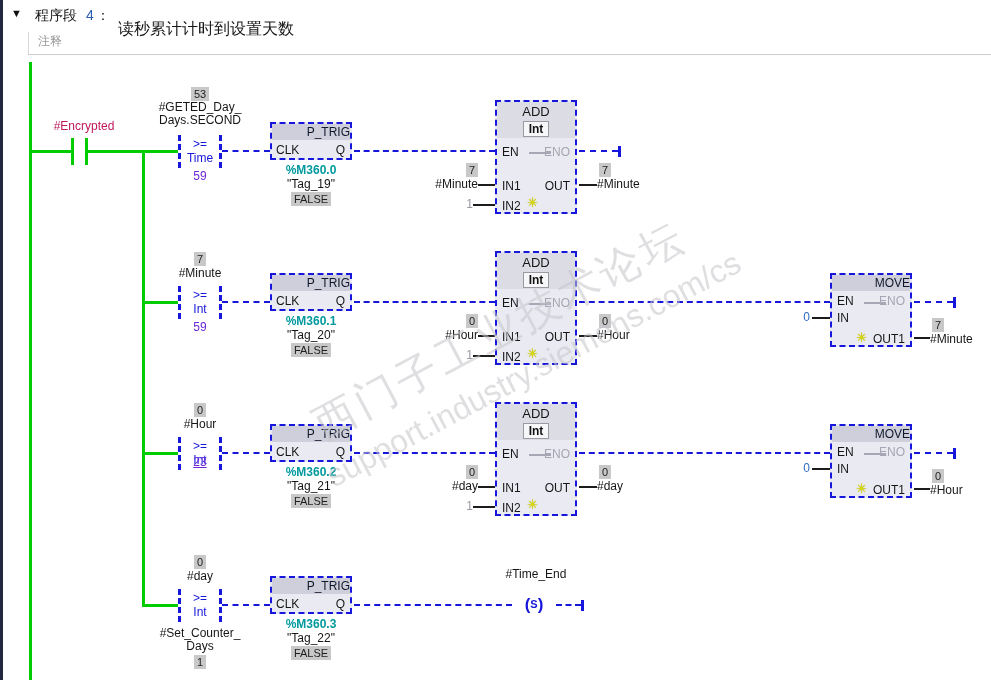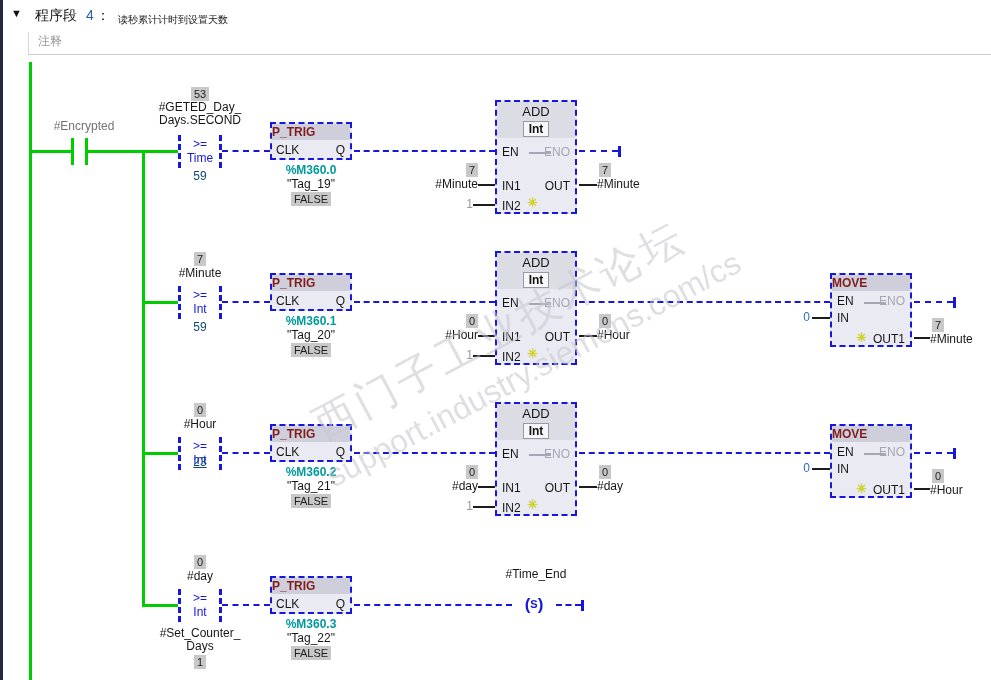--- a/index.html
+++ b/index.html
@@ -4,35 +4,35 @@
 <style>
   html,body{margin:0;padding:0;background:#ffffff;}
   #screen{position:relative;width:991px;height:680px;background:#ffffff;overflow:hidden;
           font-family:"Liberation Sans","DejaVu Sans",sans-serif;}
   .a{position:absolute;}
   .t{position:absolute;font-size:12px;line-height:13px;color:#161616;white-space:nowrap;}
   .ctr{text-align:center;}
   .rt{text-align:right;}
   .b{font-weight:normal;}
   .blue{color:#1717db;}
-  .lblue{color:#0c4a6e;}
+  .lblue{color:#6d28d9;}
   .mblue{color:#2f6cc8;}
   .grayv{color:#9a9aa5;}
   .teal{color:#00999d;font-weight:bold;}
-  .orange{color:#737373;}
+  .orange{color:#be185d;}
   .eno{color:#a6a6b4;}
   .gl{position:absolute;height:3px;background:#00cc00;}
   .gv{position:absolute;width:3px;background:#00cc00;}
   .dl{position:absolute;height:0;border-top:2px dashed #1717db;}
   .cap{position:absolute;width:3px;height:11px;background:#1717db;}
   .conn{position:absolute;height:2px;background:#1c1c1c;}
   .gconn{position:absolute;height:2px;background:#a6a6b4;}
   .cmpbar{position:absolute;width:0;height:33px;border-left:3px dashed #1717db;}
   .blk{position:absolute;border:2px dashed #1717db;background:#eaeaf2;}
-  .bhdr{position:absolute;left:0;right:0;top:0;text-align:left;font-weight:bold;color:#7f1d1d;}
+  .bhdr{position:absolute;left:0;right:0;top:0;text-align:right;font-weight:normal;color:#0f172a;}
   .badge{display:inline-block;background:#c8c8c8;color:#1d1d1d;font-size:11px;line-height:14px;padding:0 3px;}
   .chip{display:inline-block;background:#f7f7fa;border:1px solid #9a9aa5;font-size:12px;line-height:14px;
         font-weight:bold;padding:0 5px;color:#121212;}
   .star{position:absolute;font-size:13px;line-height:13px;color:#dede00;font-weight:bold;text-shadow:0 0 1px #9a9a00;}
   .port{font-weight:normal;}
   .wm{position:absolute;left:290px;top:300px;width:440px;transform:rotate(-28deg);
       color:#c6c6cc;opacity:0.55;text-align:center;pointer-events:none;z-index:50;}
   .wm .l1{font-size:42px;letter-spacing:4px;line-height:56px;white-space:nowrap;}
   .wm .l2{font-size:32px;line-height:44px;white-space:nowrap;}
   .leftedge{position:absolute;left:0;top:0;width:3px;height:680px;background:#232840;}
@@ -42,21 +42,21 @@
 <body>
 
 <div id="screen">
 
   <div class="leftedge"></div>
 
   <div class="t" style="left:11px;top:7px;font-size:11px;color:#111;">▼</div>
   <div class="t b" style="left:35px;top:6px;font-size:14px;line-height:18px;">程序段</div>
   <div class="t b" style="left:86px;top:6px;font-size:14px;line-height:18px;color:#2a5db0;">4</div>
   <div class="t b" style="left:96px;top:6px;font-size:14px;line-height:18px;">：</div>
-  <div class="t" style="left:118px;top:11px;font-size:10px;line-height:17px;">读秒累计计时到设置天数</div>
+  <div class="t" style="left:118px;top:20px;font-size:16px;line-height:17px;">读秒累计计时到设置天数</div>
   <div class="t" style="left:38px;top:35px;color:#9a9a9a;">注释</div>
   <div class="sep" style="left:28px;top:32px;width:1px;height:22px;background:#d8d8d8;"></div>
   <div class="sep" style="left:28px;top:54px;width:963px;height:1px;"></div>
 
   <div class="gv" style="left:29px;top:62px;height:618px;"></div>
   <div class="gv" style="left:142px;top:150px;height:457px;"></div>
 
   <div class="gl" style="left:32px;top:150px;width:39px;"></div>
   <div class="gv" style="left:71px;top:138px;height:27px;"></div>
   <div class="gv" style="left:85px;top:138px;height:27px;"></div>

